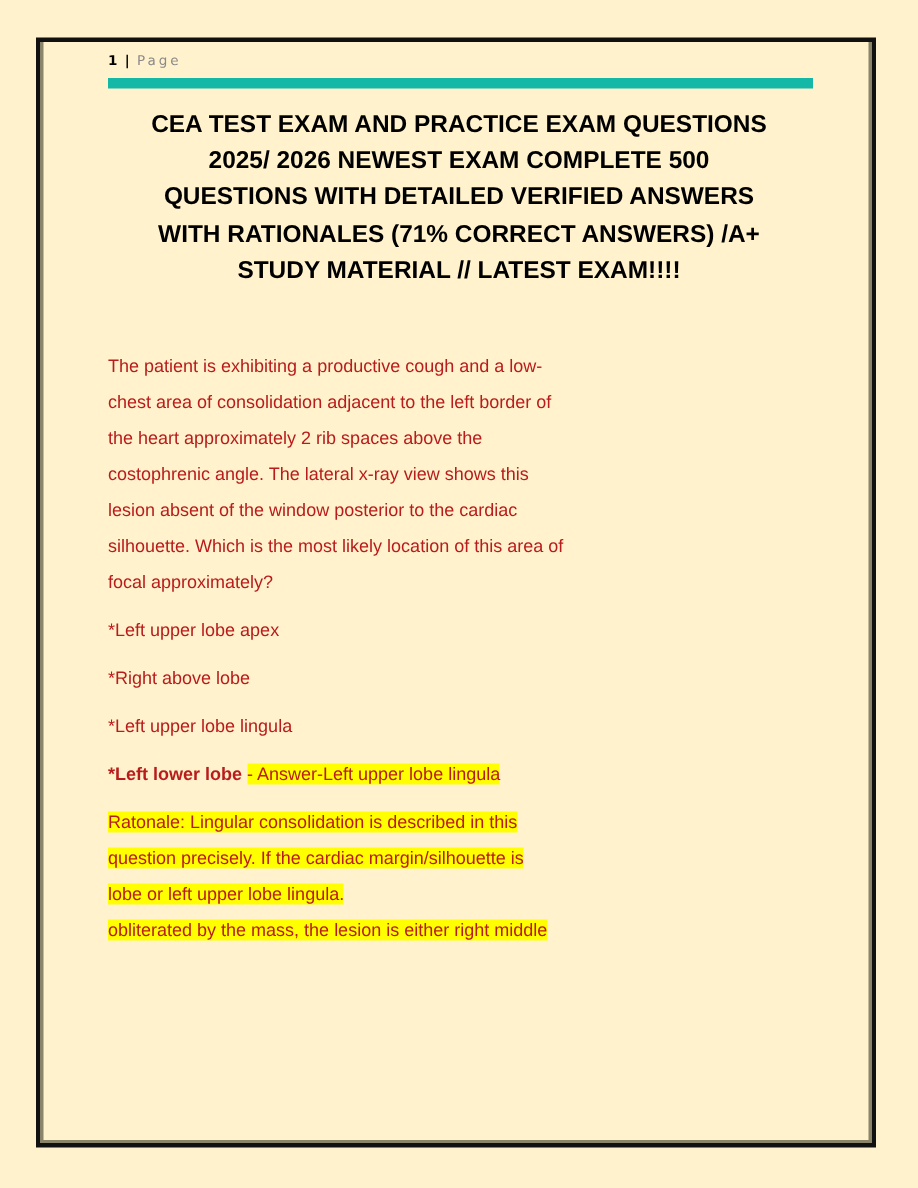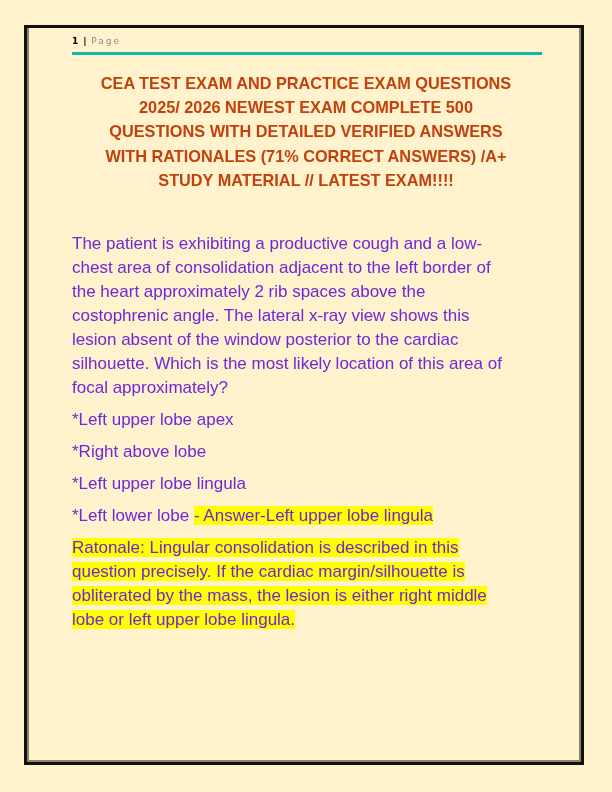--- a/index.html
+++ b/index.html
@@ -11,34 +11,34 @@
     position:absolute; left:24px; top:25px; width:560px; height:740px;
     border:3px solid #111; box-sizing:border-box;
   }
   .frame-inner {
     position:absolute; left:0; top:0; right:0; bottom:0;
     border:2px solid #8a8468; border-top:none; border-right-color:#8a8468;
     box-sizing:border-box;
   }
   .header {
     position:absolute; left:72px; top:36px; width:470px; height:16px;
-    border-bottom:3px solid #14b8a6;
+    border-bottom:7px solid #14b8a6;
     font-family:"DejaVu Sans", sans-serif; font-size:9px; color:#888;
   }
   .header .num { color:#000; font-weight:bold; }
   .header .bar { color:#000; font-weight:bold; margin:0 2px; }
   .header .pg { letter-spacing:2px; color:#8a8a8a; }
   .title {
     position:absolute; left:60px; top:71px; width:492px;
-    text-align:center; color:#c2410c; font-weight:bold;
+    text-align:center; color:#000000; font-weight:bold;
     font-size:16.3px; line-height:24.2px;
   }
   .body {
     position:absolute; left:72px; top:232px; width:470px;
-    font-size:17px; line-height:24px; color:#6d28d9;
+    font-size:12px; line-height:24px; color:#b91c1c;
   }
   .para { margin:0; }
   .opt { margin:0; }
   .hl { background:#ffff00; }
 </style>
 </head>
 <body>
 
 <div class="frame">
   <div class="frame-inner"></div>
@@ -65,21 +65,21 @@
     <div>the heart approximately 2 rib spaces above the</div>
     <div>costophrenic angle. The lateral x-ray view shows this</div>
     <div>lesion absent of the window posterior to the cardiac</div>
     <div>silhouette. Which is the most likely location of this area of</div>
     <div>focal approximately?</div>
   </div>
   <div class="opt" style="margin-bottom:8px;">*Left upper lobe apex</div>
   <div class="opt" style="margin-bottom:8px;">*Right above lobe</div>
   <div class="opt" style="margin-bottom:8px;">*Left upper lobe lingula</div>
   <div class="opt" style="margin-bottom:8px;">
-    <span style="white-space:pre;">*Left lower lobe </span><span class="hl">- Answer-Left upper lobe lingula</span>
+    <span style="white-space:pre;font-weight:bold;">*Left lower lobe </span><span class="hl">- Answer-Left upper lobe lingula</span>
   </div>
   <div>
     <div><span class="hl">Ratonale: Lingular consolidation is described in this</span></div>
     <div><span class="hl">question precisely. If the cardiac margin/silhouette is</span></div>
+    <div><span class="hl">lobe or left upper lobe lingula.</span></div>
     <div><span class="hl">obliterated by the mass, the lesion is either right middle</span></div>
-    <div><span class="hl">lobe or left upper lobe lingula.</span></div>
   </div>
 </div>
 
 </body></html>

